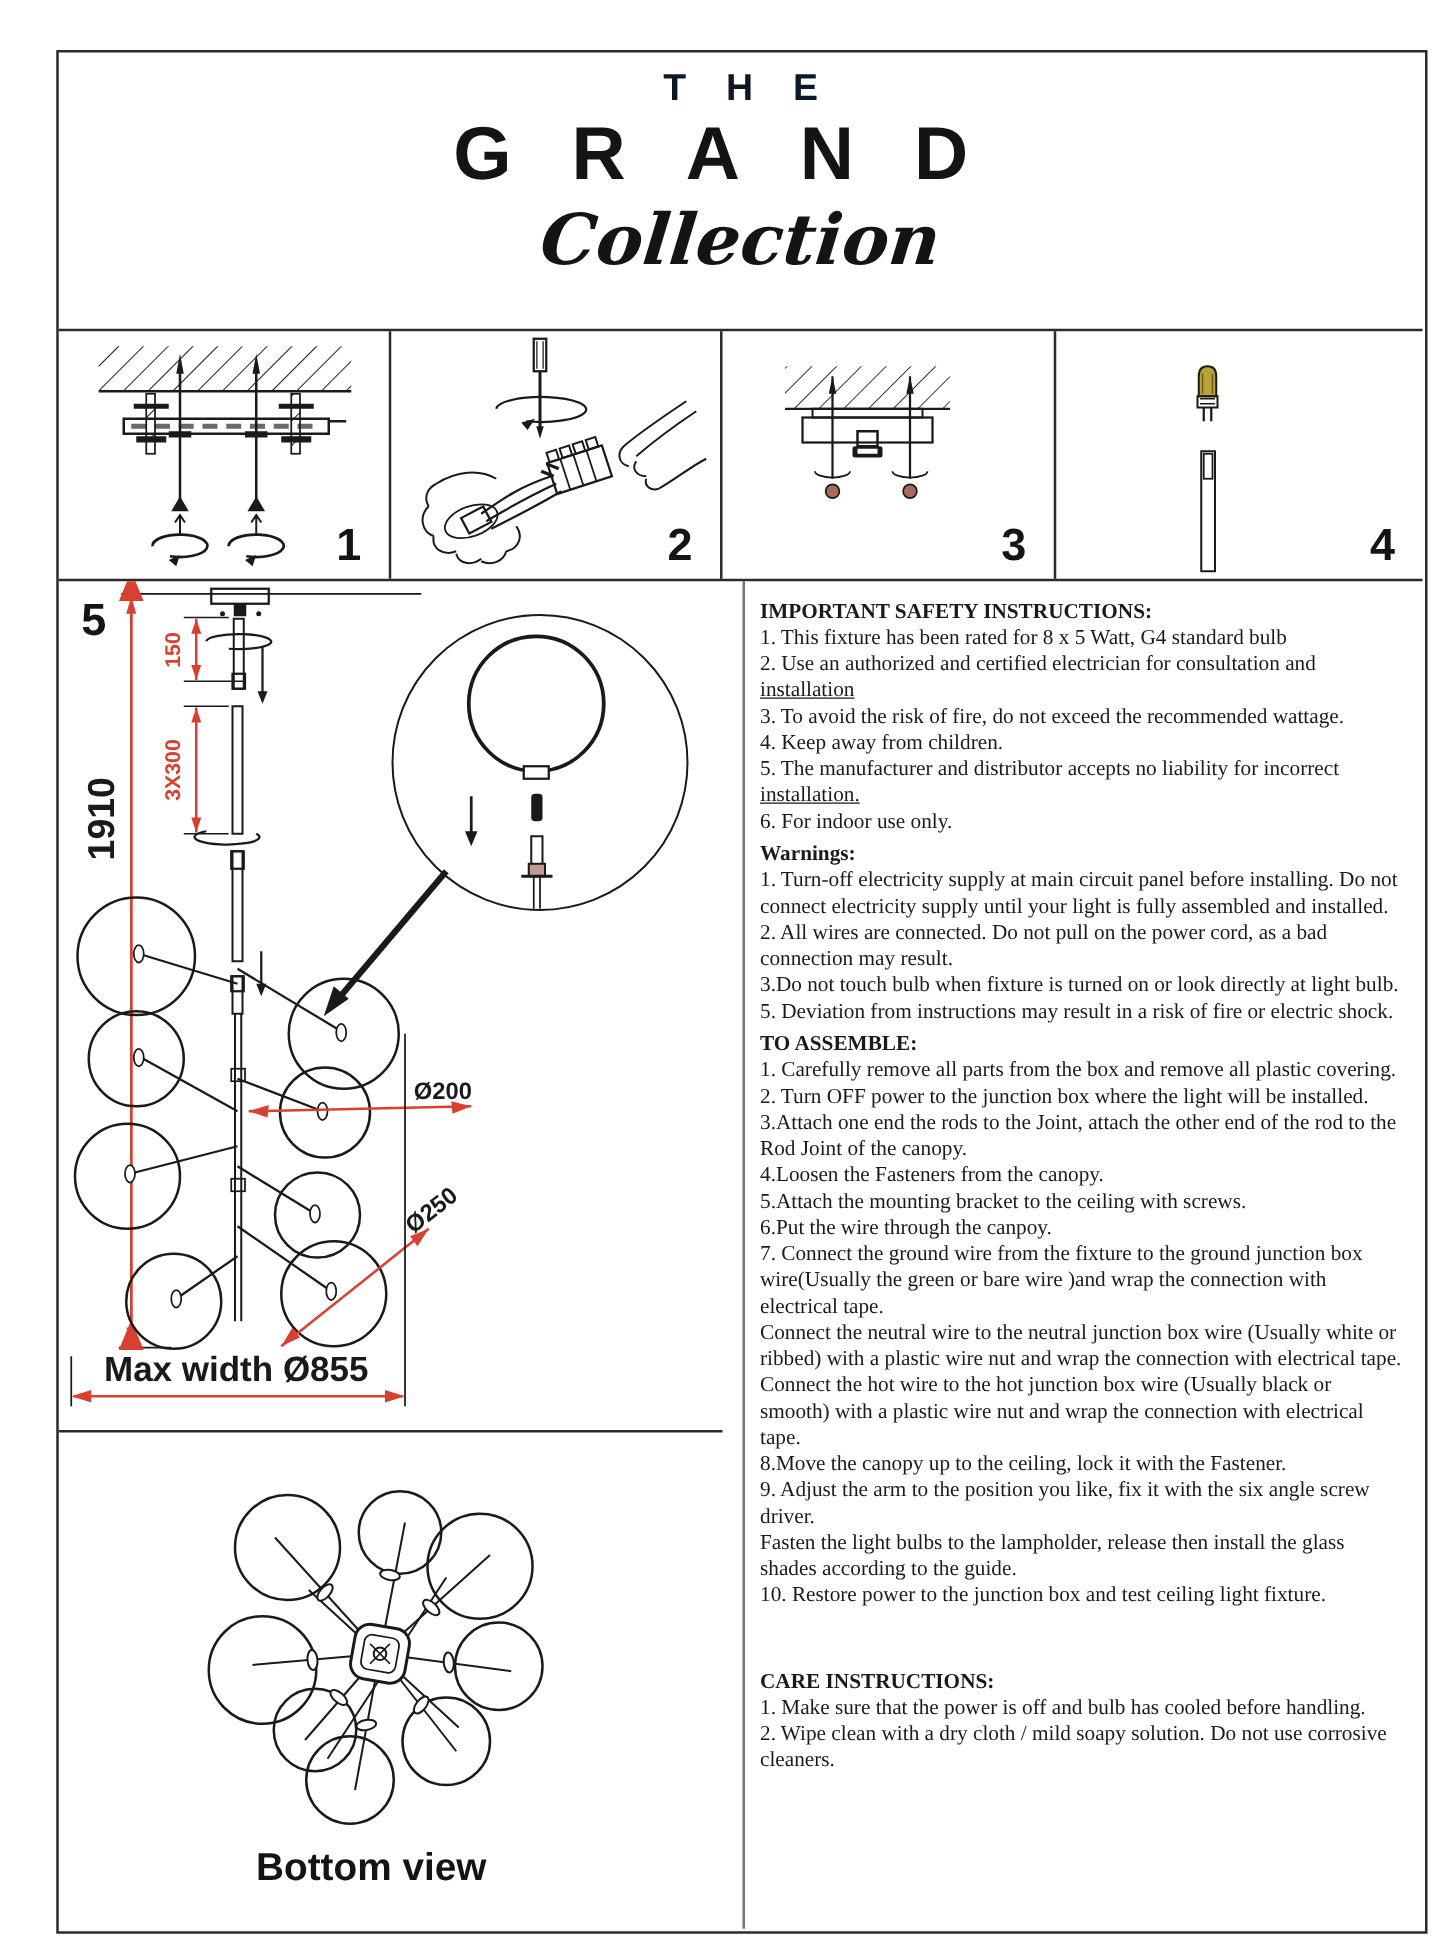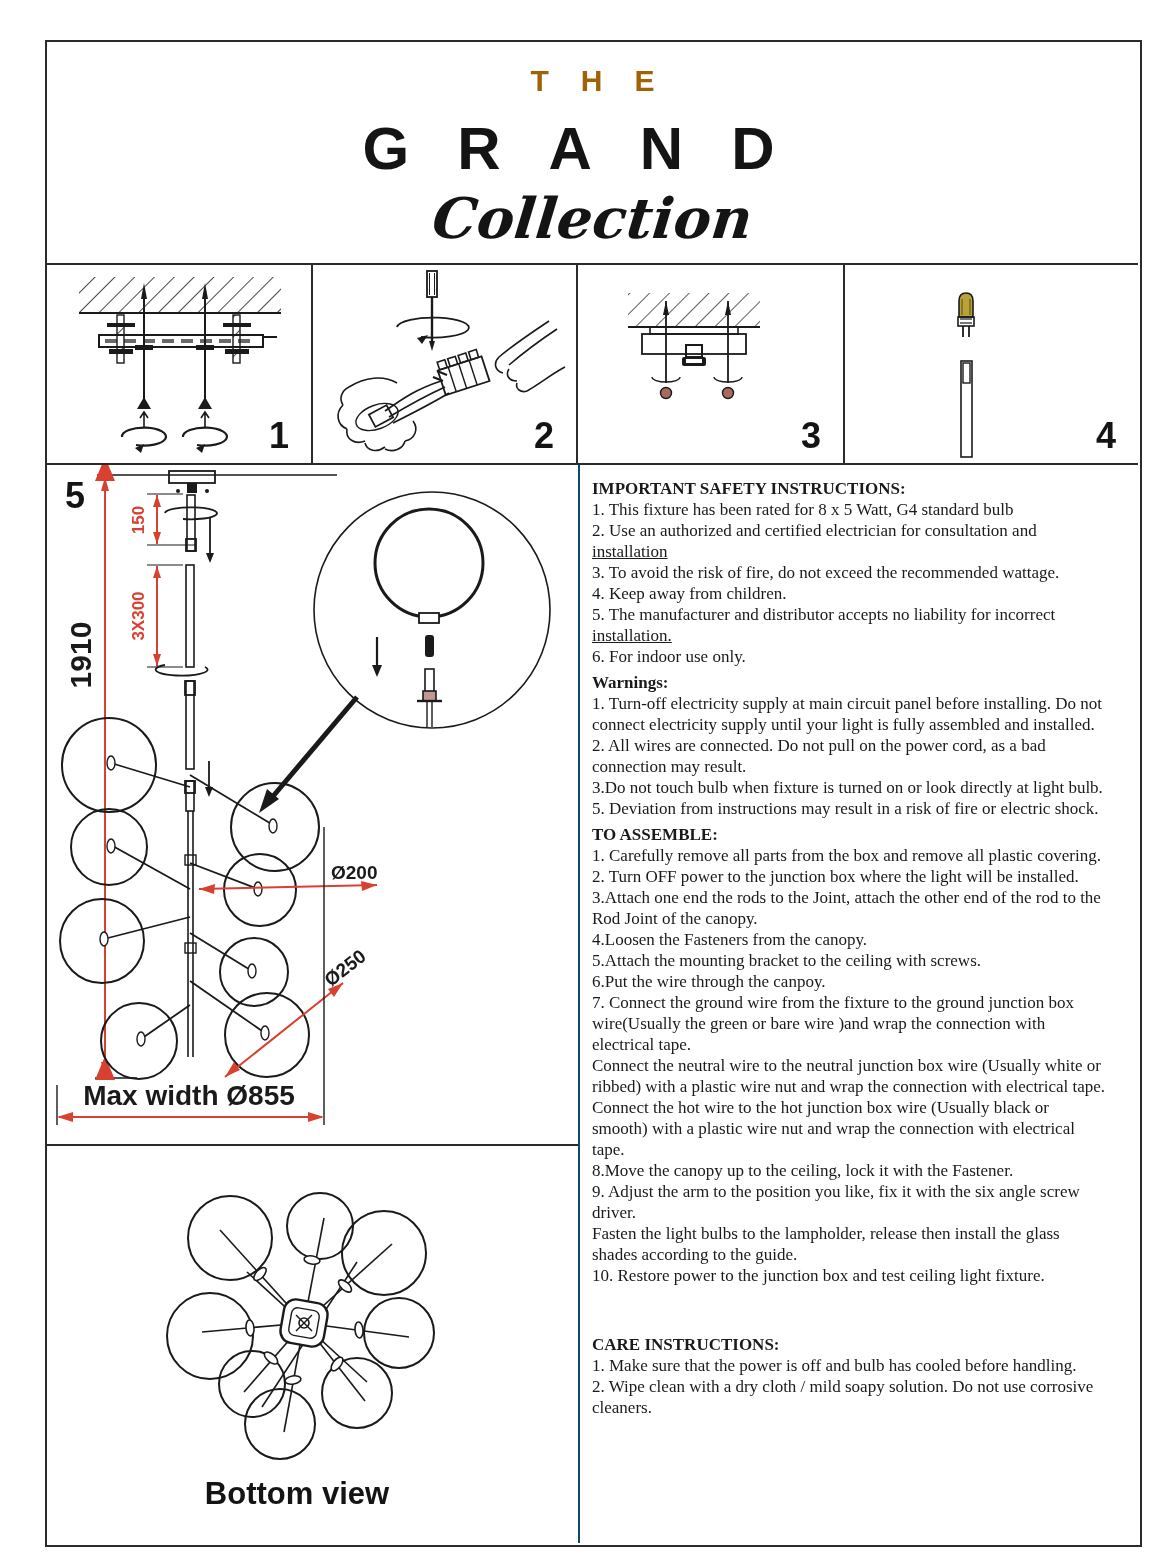--- a/index.html
+++ b/index.html
@@ -2,41 +2,41 @@
 <html><head>
 <meta charset="utf-8">
 <style>
   html,body{margin:0;padding:0;background:#fff;}
   .page{position:relative;width:1162px;height:1559px;background:#fff;color:#1a1a1a;
         font-family:"Liberation Sans",sans-serif;overflow:hidden;}
   .frame{position:absolute;left:45px;top:40px;width:1093px;height:1503px;border:2px solid #2b2b2b;}
 
   
   .title-block{position:absolute;left:47px;top:42px;width:1091px;height:221px;text-align:center;}
-  .t-the{margin-top:22px;font-size:30px;font-weight:700;letter-spacing:32px;padding-left:32px;color:#a16207;}
-  .t-grand{margin-top:16px;font-size:60px;font-weight:700;letter-spacing:48px;color:#141414;}
+  .t-the{margin-top:12px;font-size:30px;font-weight:700;letter-spacing:32px;padding-left:32px;color:#0f172a;}
+  .t-grand{margin-top:0;font-size:60px;font-weight:700;letter-spacing:48px;color:#141414;}
   .t-collection{margin-top:2px;font-size:56px;font-weight:700;font-style:italic;
                 font-family:"DejaVu Serif",serif;transform:skewX(-6deg);color:#141414;}
 
   
   .panels-row{position:absolute;left:47px;top:263px;width:1091px;height:202px;display:flex;
               border-top:2px solid #2b2b2b;border-bottom:2px solid #2b2b2b;box-sizing:border-box;}
   .panel{position:relative;height:100%;box-sizing:border-box;}
   .panel.b{border-right:2px solid #2b2b2b;}
   .p1{width:266px;} .p2{width:265px;} .p3{width:267px;} .p4{width:293px;}
   .panel-num{position:absolute;right:22px;bottom:6px;font-size:36px;font-weight:700;color:#141414;}
 
   
   .left-col{position:absolute;left:47px;top:465px;width:531px;height:1078px;}
   .panel5{position:relative;width:531px;height:681px;border-bottom:2px solid #2b2b2b;box-sizing:border-box;}
   .panel5-num{position:absolute;left:18px;top:10px;font-size:36px;font-weight:700;color:#141414;}
   .bottomview{position:relative;width:531px;height:397px;margin-top:36px;}
 
-  .right-col{position:absolute;left:578px;top:465px;width:560px;height:1078px;
-             border-left:2px solid #0c4a6e;box-sizing:border-box;
+  .right-col{position:absolute;left:594px;top:465px;width:560px;height:1078px;
+             border-left:2px solid #737373;box-sizing:border-box;
              padding:13px 30px 0 12px;}
   .right-col, .right-col *{font-family:"Liberation Serif",serif;}
   .sec-title{font-size:17px;font-weight:700;line-height:21px;}
   .sec-line{font-size:17px;font-weight:400;line-height:21px;}
   .section + .section{margin-top:5px;}
   .section.care{margin-top:48px;}
   .u{text-decoration:underline;}
 
   svg{display:block;}
   .ink{stroke:#1a1a1a;fill:none;}

